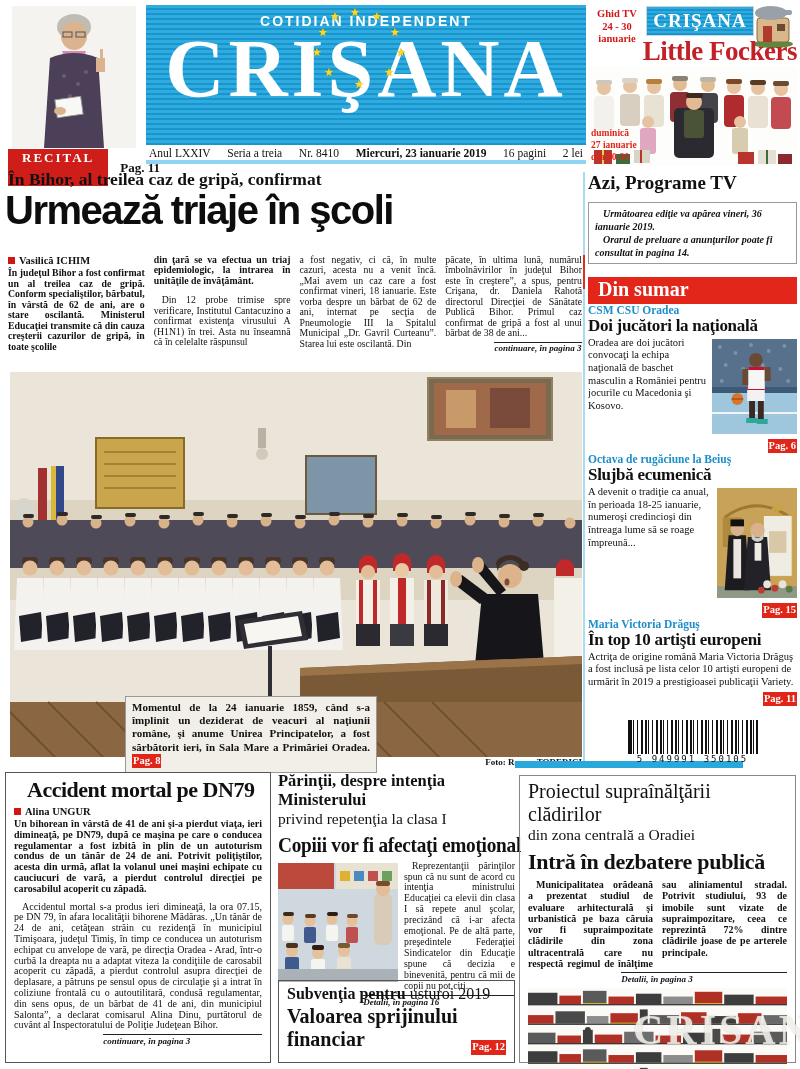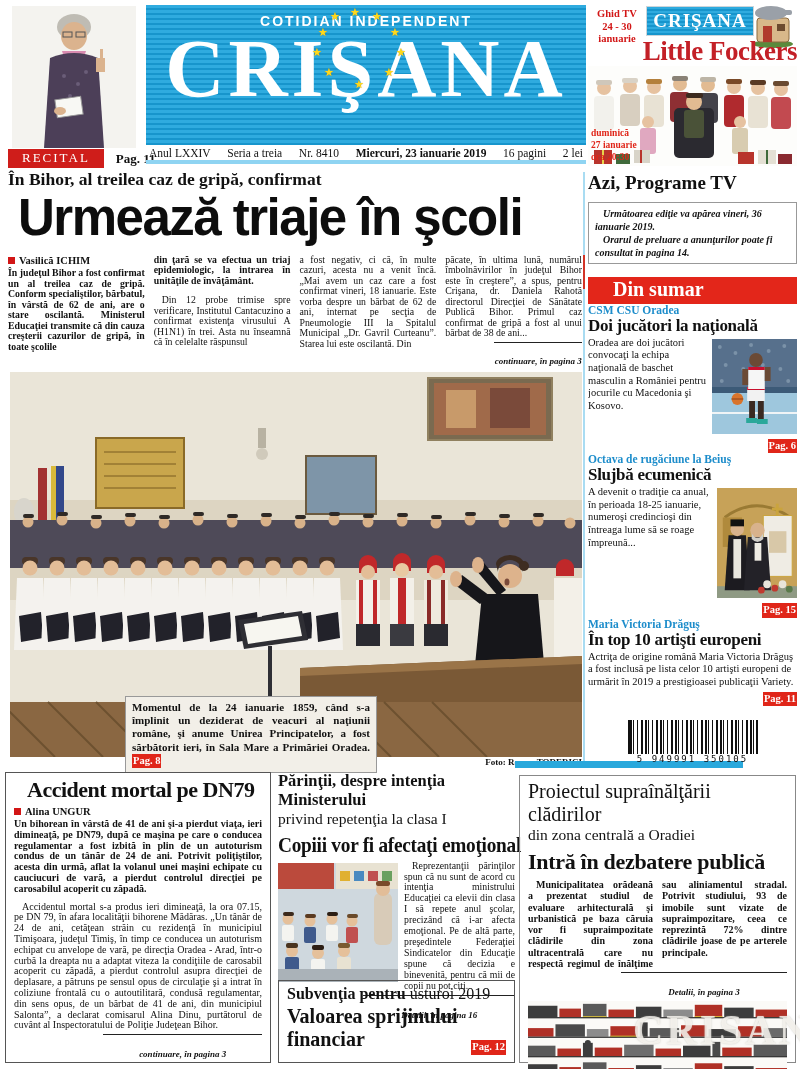--- a/index.html
+++ b/index.html
@@ -5,22 +5,22 @@
   html,body{margin:0;padding:0;background:#fff}
   .page{position:relative;width:800px;height:1069px;background:#fff;overflow:hidden;
         font-family:"Liberation Serif",serif;color:#111}
   .pre{white-space:pre-line}
   .b{font-weight:bold}
   svg{display:block}
 
   
   .man-photo{position:absolute;left:12px;top:6px;width:124px;height:142px}
   .recital{position:absolute;left:8px;top:149px;display:flex;align-items:center;gap:12px}
-  .recital-badge{background:#cf1d1a;color:#fff;font-weight:normal;font-size:13px;
-                 letter-spacing:2px;padding:1px 14px 2px}
+  .recital-badge{background:#cf1d1a;color:#fff;font-weight:bold;font-size:13px;
+                 letter-spacing:2px;padding:1px 14px 20px}
   .recital-page{font-weight:bold;font-size:13px}
 
   .masthead{position:absolute;left:146px;top:5px;width:440px;height:140px;text-align:center;overflow:hidden;
             background:repeating-linear-gradient(180deg,#2fabdf 0 3px,#1795cc 3px 5px)}
   .tagline{margin-top:8px;color:#fff;font-family:"Liberation Sans",sans-serif;
            font-weight:bold;font-size:14px;letter-spacing:2px}
   .mast-title{color:#fff;font-size:82px;font-weight:bold;line-height:.98;letter-spacing:4px;margin-top:0}
   .star{position:absolute;color:#ffd91c;font-size:11px;line-height:1;text-shadow:0 0 1px #b8860b}
 
   .info-bar{position:absolute;left:146px;top:145px;width:440px;height:19px;
@@ -36,29 +36,29 @@
              background:repeating-linear-gradient(180deg,#2fabdf 0 2px,#1795cc 2px 4px)}
   .mascot{position:absolute;right:2px;top:2px;width:44px;height:46px}
   .movie-title{position:absolute;left:0;top:36px;width:100%;text-align:right;color:#c32027;
                font-weight:bold;font-size:27px;letter-spacing:-0.5px}
   .poster{position:absolute;left:0;top:66px;width:209px;height:100px}
   .airing{position:absolute;left:3px;bottom:2px;color:#e02619;font-weight:bold;font-size:9.5px;
           line-height:1.25;z-index:2;text-align:left}
 
   
   .lead-kicker{position:absolute;left:8px;top:169px;font-size:17.5px;font-weight:bold}
-  .lead-headline{position:absolute;left:18px;top:188px;width:578px;font-family:"Liberation Sans",sans-serif;
-                 font-weight:bold;font-size:51px;letter-spacing:-1.5px;color:#0d0d0d;white-space:nowrap}
+  .lead-headline{position:absolute;left:5px;top:188px;width:578px;font-family:"Liberation Sans",sans-serif;
+                 font-weight:bold;font-size:40px;letter-spacing:-1.5px;color:#0d0d0d;white-space:nowrap}
   .lead-cols{position:absolute;left:8px;top:255px;width:574px;height:114px;display:flex;gap:9px;overflow:hidden}
   .lead-col{flex:1;font-size:9.8px;line-height:1.07;text-align:justify}
   .byline-row{font-weight:bold;font-size:10.5px;margin-bottom:2px}
   .sq{display:inline-block;width:7px;height:7px;background:#d21616;margin-right:4px}
   .p2{margin-top:9px;text-indent:8px}
-  .jump{margin-left:auto;width:64%;border-top:1px solid #222;text-align:center;font-style:italic;
-        font-weight:bold;font-size:9px;padding-top:14px;margin-top:3px}
+  .jump{margin-left:auto;width:64%;border-top:1px solid #222;text-align:left;font-style:italic;
+        font-weight:bold;font-size:9px;padding-top:1px;margin-top:3px}
 
   
   .hero{position:absolute;left:10px;top:372px;width:572px;height:385px}
   .hero svg{width:100%;height:100%}
   .hero-caption{position:absolute;left:115px;top:324px;width:238px;background:#f2efe8;border:1px solid #999;
                 padding:4px 6px;font-size:11px;font-weight:bold;line-height:1.2;text-align:justify}
   .pg{display:inline-block;background:#e02619;color:#fff;font-weight:bold;font-size:10.5px;
       padding:1px 1px;line-height:1.2}
   .hero-credit{position:absolute;left:380px;top:757px;width:202px;text-align:right;font-weight:bold;font-size:9px}
 
@@ -66,21 +66,21 @@
   .v-div-red{position:absolute;left:583px;top:255px;width:2px;height:34px;background:#d23326}
   .h-cyan{position:absolute;left:515px;top:761px;width:228px;height:7px;background:#29a8dc}
 
   
   .sidebar{position:absolute;left:588px;top:172px;width:209px}
   .tv-today{font-size:19px;font-weight:bold;margin:4px 0 0}
   .notice{border:1px solid #999;padding:4px 6px;font-size:10px;font-weight:bold;font-style:italic;
           line-height:1.3;margin-top:8px}
   .notice p{margin:0;text-indent:8px}
   .summary-banner{background:#e3261a;color:#fff;font-weight:bold;font-size:20px;
-                  padding:1px 0 3px 25px;margin-top:13px}
+                  padding:1px 0 3px 10px;margin-top:13px}
   .sum-item{margin-top:0;overflow:hidden}
   .sum-kicker{color:#1d8dcb;font-weight:bold;font-size:11.5px}
   .sum-title{font-weight:bold;font-size:17px;line-height:1.05;margin:1px 0 2px;letter-spacing:-0.3px}
   .sum-photo{float:right;margin:2px 0 2px 5px}
   .sum-text{font-size:10.5px;line-height:1.2;text-align:left}
   .sum-page{float:right;clear:right;margin-top:3px}
   .barcode-wrap{margin:14px auto 0;width:150px;text-align:center}
   .barcode{height:34px;margin:0 10px;border-left:2px solid #111;border-right:2px solid #111;
            background:repeating-linear-gradient(90deg,#111 0 2px,#fff 2px 3px,#111 3px 4px,#fff 4px 7px,#111 7px 8px,#fff 8px 11px,#111 11px 13px,#fff 13px 15px)}
   .barcode-digits{font-family:"DejaVu Sans Mono",monospace;font-size:9px;letter-spacing:2px}

